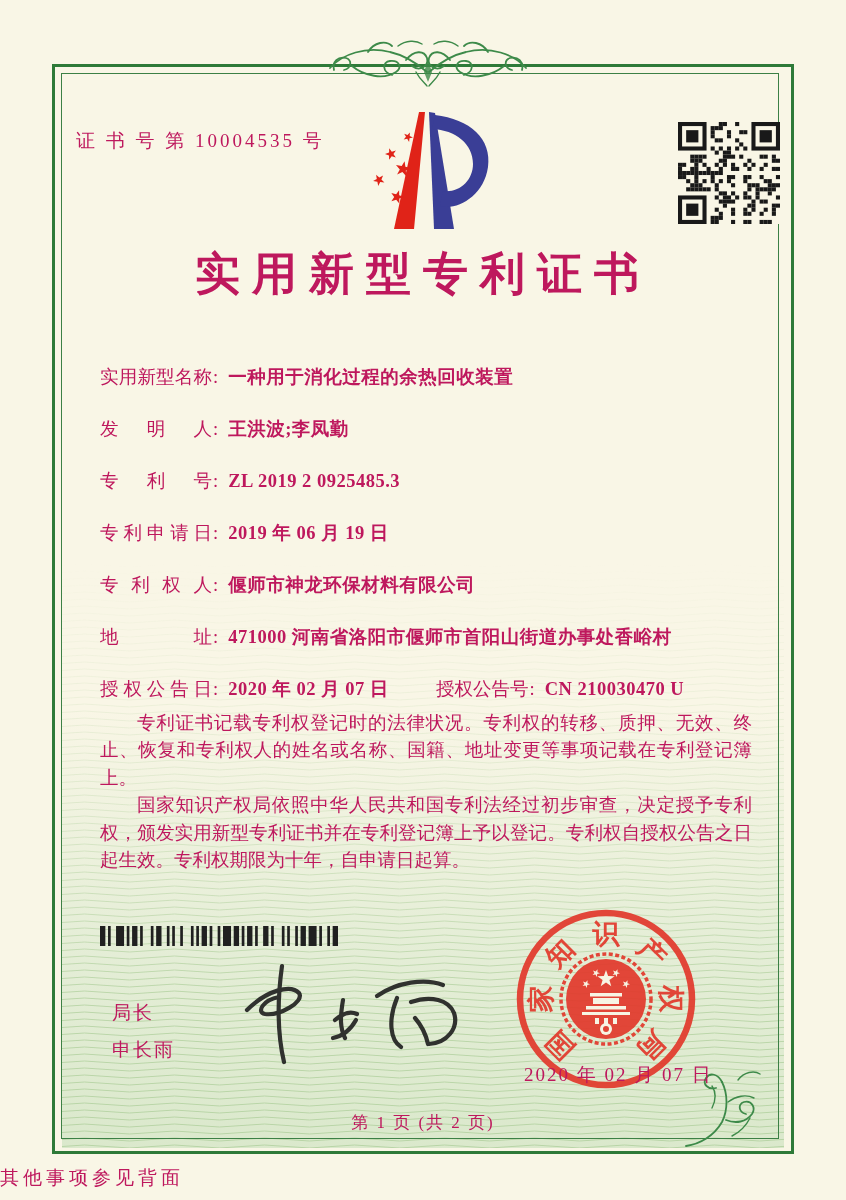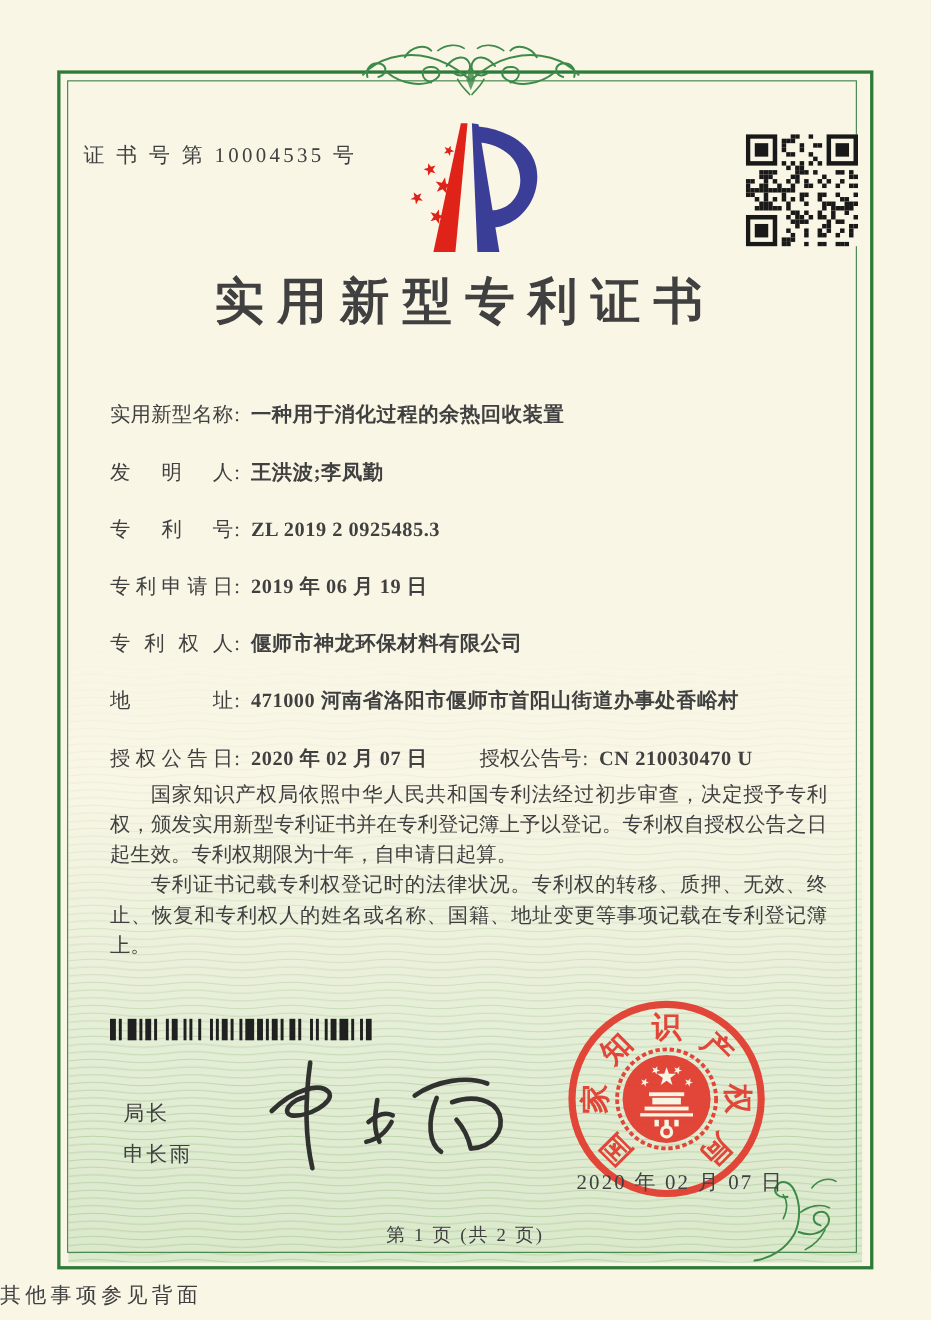--- a/index.html
+++ b/index.html
@@ -1,18 +1,18 @@
 <!DOCTYPE html>
 <html><head>
 <meta charset="utf-8">
 <style>
   html,body{margin:0;padding:0;}
   body{width:846px;height:1200px;background:#efeadb;}
   .page{position:relative;width:846px;height:1200px;background:#f9f6e6;overflow:hidden;
-        font-family:"Liberation Serif","DejaVu Serif",serif;color:#404040;}
+        font-family:"Liberation Serif","DejaVu Serif",serif;color:#be185d;}
   .abs{position:absolute;}
   
   .border-outer{left:52px;top:64px;width:736px;height:1084px;border:3px solid #2e7a38;z-index:2;}
   .border-inner{left:61px;top:73px;width:716px;height:1064px;border:1px solid #3c8045;z-index:2;}
   
   .waves{left:62px;top:562px;z-index:1;}
   .content{z-index:3;}
   .cert-no{left:76px;top:128px;font-size:19px;letter-spacing:3px;z-index:4;}
   .logo{left:348px;top:108px;z-index:4;}
   .qr{left:678px;top:122px;z-index:4;}
@@ -324,22 +324,22 @@
     </div>
     <div class="frow">
       <span class="flabel">授权公告日</span><span class="colon">:</span><span class="fval">2020 年 02 月 07 日</span>
       <span class="col2">
         <span>授权公告号</span><span class="colon">:</span><span class="fval">CN 210030470 U</span>
       </span>
     </div>
   </div>
 
   <div class="abs paras content">
+    <p>专利证书记载专利权登记时的法律状况。专利权的转移、质押、无效、终止、恢复和专利权人的姓名或名称、国籍、地址变更等事项记载在专利登记簿上。</p>
     <p>国家知识产权局依照中华人民共和国专利法经过初步审查，决定授予专利权，颁发实用新型专利证书并在专利登记簿上予以登记。专利权自授权公告之日起生效。专利权期限为十年，自申请日起算。</p>
-    <p>专利证书记载专利权登记时的法律状况。专利权的转移、质押、无效、终止、恢复和专利权人的姓名或名称、国籍、地址变更等事项记载在专利登记簿上。</p>
   </div>
 
   <svg class="abs barcode" id="bc-svg" width="238" height="20" viewBox="0 0 238 20">
       <rect x="0" y="0" width="5.348314606741573" height="20" fill="#202020"></rect>
       <rect x="8.022471910112358" y="0" width="2.6741573033707864" height="20" fill="#202020"></rect>
       <rect x="16.044943820224717" y="0" width="8.022471910112358" height="20" fill="#202020"></rect>
       <rect x="26.741573033707862" y="0" width="2.6741573033707864" height="20" fill="#202020"></rect>
       <rect x="32.08988764044943" y="0" width="5.348314606741573" height="20" fill="#202020"></rect>
       <rect x="40.11235955056179" y="0" width="2.6741573033707864" height="20" fill="#202020"></rect>
       <rect x="50.80898876404493" y="0" width="2.6741573033707864" height="20" fill="#202020"></rect>

